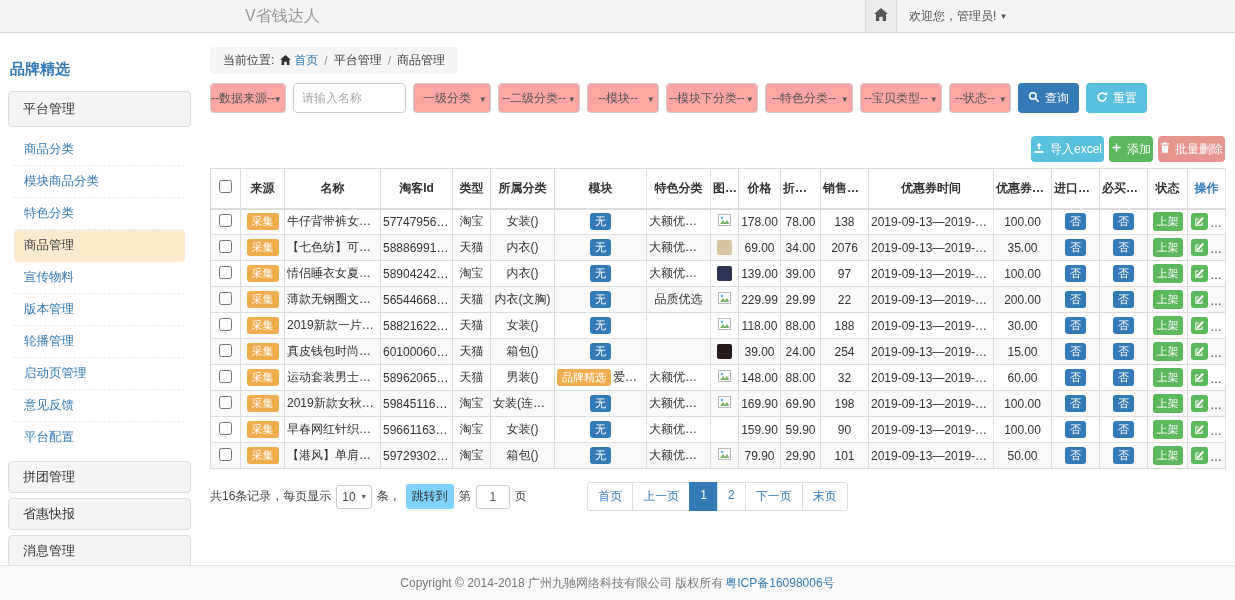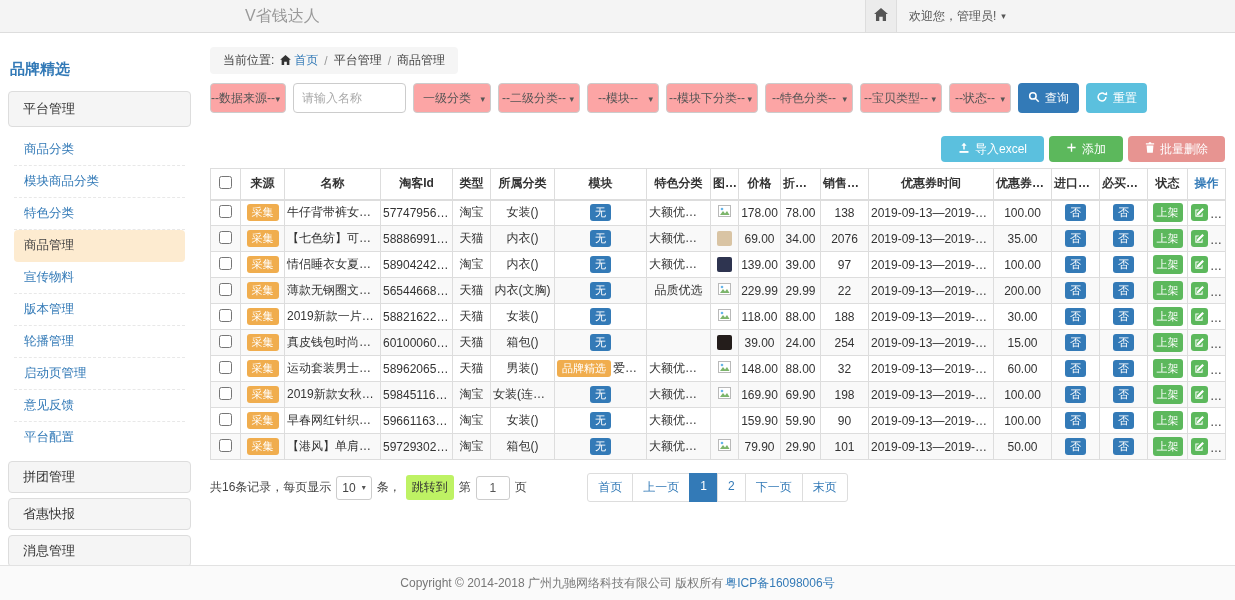--- a/index.html
+++ b/index.html
@@ -28,41 +28,41 @@
 .sel{height:30px;background:#fca5a5;border:1px solid #ccc;border-radius:4px;display:flex;align-items:center;justify-content:center;position:relative;color:#555;cursor:pointer;padding:0 16px 0 6px;white-space:nowrap}
 .sel .arw{position:absolute;right:5px;top:10px;font-size:9px;color:#555}
 .txt{height:30px;width:113px;border:1px solid #ccc;border-radius:4px;padding:0 8px;color:#555;font-size:12px;font-family:Liberation Sans, sans-serif}
 .txt::placeholder{color:#aaa}
 .btn{height:30px;border:none;border-radius:4px;color:#fff;display:inline-flex;align-items:center;gap:5px;padding:0 10px;font-size:12px;font-family:inherit;cursor:pointer}
 .btn-primary{background:#337ab7}
 .btn-info{background:#5bc0de}
 .btn-success{background:#5cb85c}
 .btn-danger-soft{background:#d9534f;opacity:.62}
 .toolbar{display:flex;justify-content:flex-end;gap:5px;margin-top:23px}
-.toolbar .btn{height:26px;padding:0 17px}
+.toolbar .btn{height:26px;padding:0 2px}
 table{border-collapse:collapse;table-layout:fixed;width:1015px;margin-top:6px}
 th,td{border:1px solid #ddd;text-align:center;height:26px;padding:0 2px;overflow:hidden;white-space:nowrap;text-overflow:ellipsis;font-size:12px}
-th{height:31px;font-weight:bold;border-bottom-width:2px;background:#fff}
+th{height:40px;font-weight:bold;border-bottom-width:2px;background:#fff}
 th.op{color:#337ab7}
 tbody tr:nth-child(even) td{background:#f9f9f9}
 .badge{display:inline-block;border-radius:3px;color:#fff;padding:3px 5px;font-size:11px;line-height:1;cursor:pointer}
 .bg-orange{background:#f0ad4e}
 .bg-blue{background:#337ab7}
 .bg-green{background:#5cb85c}
 .badge.lg{padding:4px 4px}
 .thumb{display:inline-block;width:15px;height:15px;vertical-align:middle;border-radius:2px}
 .mod-extra{margin-left:2px}
 .act{display:inline-flex;align-items:center;justify-content:center;width:17px;height:17px;border:none;border-radius:3px;color:#fff;margin:0 1px;cursor:pointer;padding:0}
 .act.edit{background:#5cb85c}
 .act.del{background:#d9534f}
 .pagebar{display:flex;align-items:center;margin-top:13px;width:1015px}
 .pg-summary{flex:1 1 0;display:flex;align-items:center;gap:5px;color:#444}
 .mini-sel{border:1px solid #ccc;border-radius:3px;height:24px;display:inline-flex;align-items:center;gap:6px;padding:0 5px;background:#fff;cursor:pointer}
 .mini-sel .arw{font-size:8px;color:#555}
-.chip{background:#bef264;border-radius:3px;padding:4px 6px;color:#333;cursor:pointer}
+.chip{background:#7dd3fc;border-radius:3px;padding:4px 6px;color:#333;cursor:pointer}
 .jump{width:34px;height:24px;border:1px solid #ccc;border-radius:3px;text-align:center;font-family:inherit;font-size:12px;color:#555}
 .pager{display:flex}
 .pager a{border:1px solid #ddd;margin-left:-1px;padding:5px 10px;color:#337ab7;background:#fff;cursor:pointer}
 .pager a:first-child{border-radius:3px 0 0 3px;margin-left:0}
 .pager a:last-child{border-radius:0 3px 3px 0}
 .pager a.active{background:#337ab7;border-color:#337ab7;color:#fff}
 .pg-spacer{flex:1 1 0}
 .footer{position:absolute;left:0;top:565px;width:1235px;height:35px;background:#fafafa;border-top:1px solid #e2e2e2;display:flex;align-items:center;justify-content:center;gap:2px;color:#777;z-index:5}
 .footer a{color:#337ab7;cursor:pointer}
 </style>

